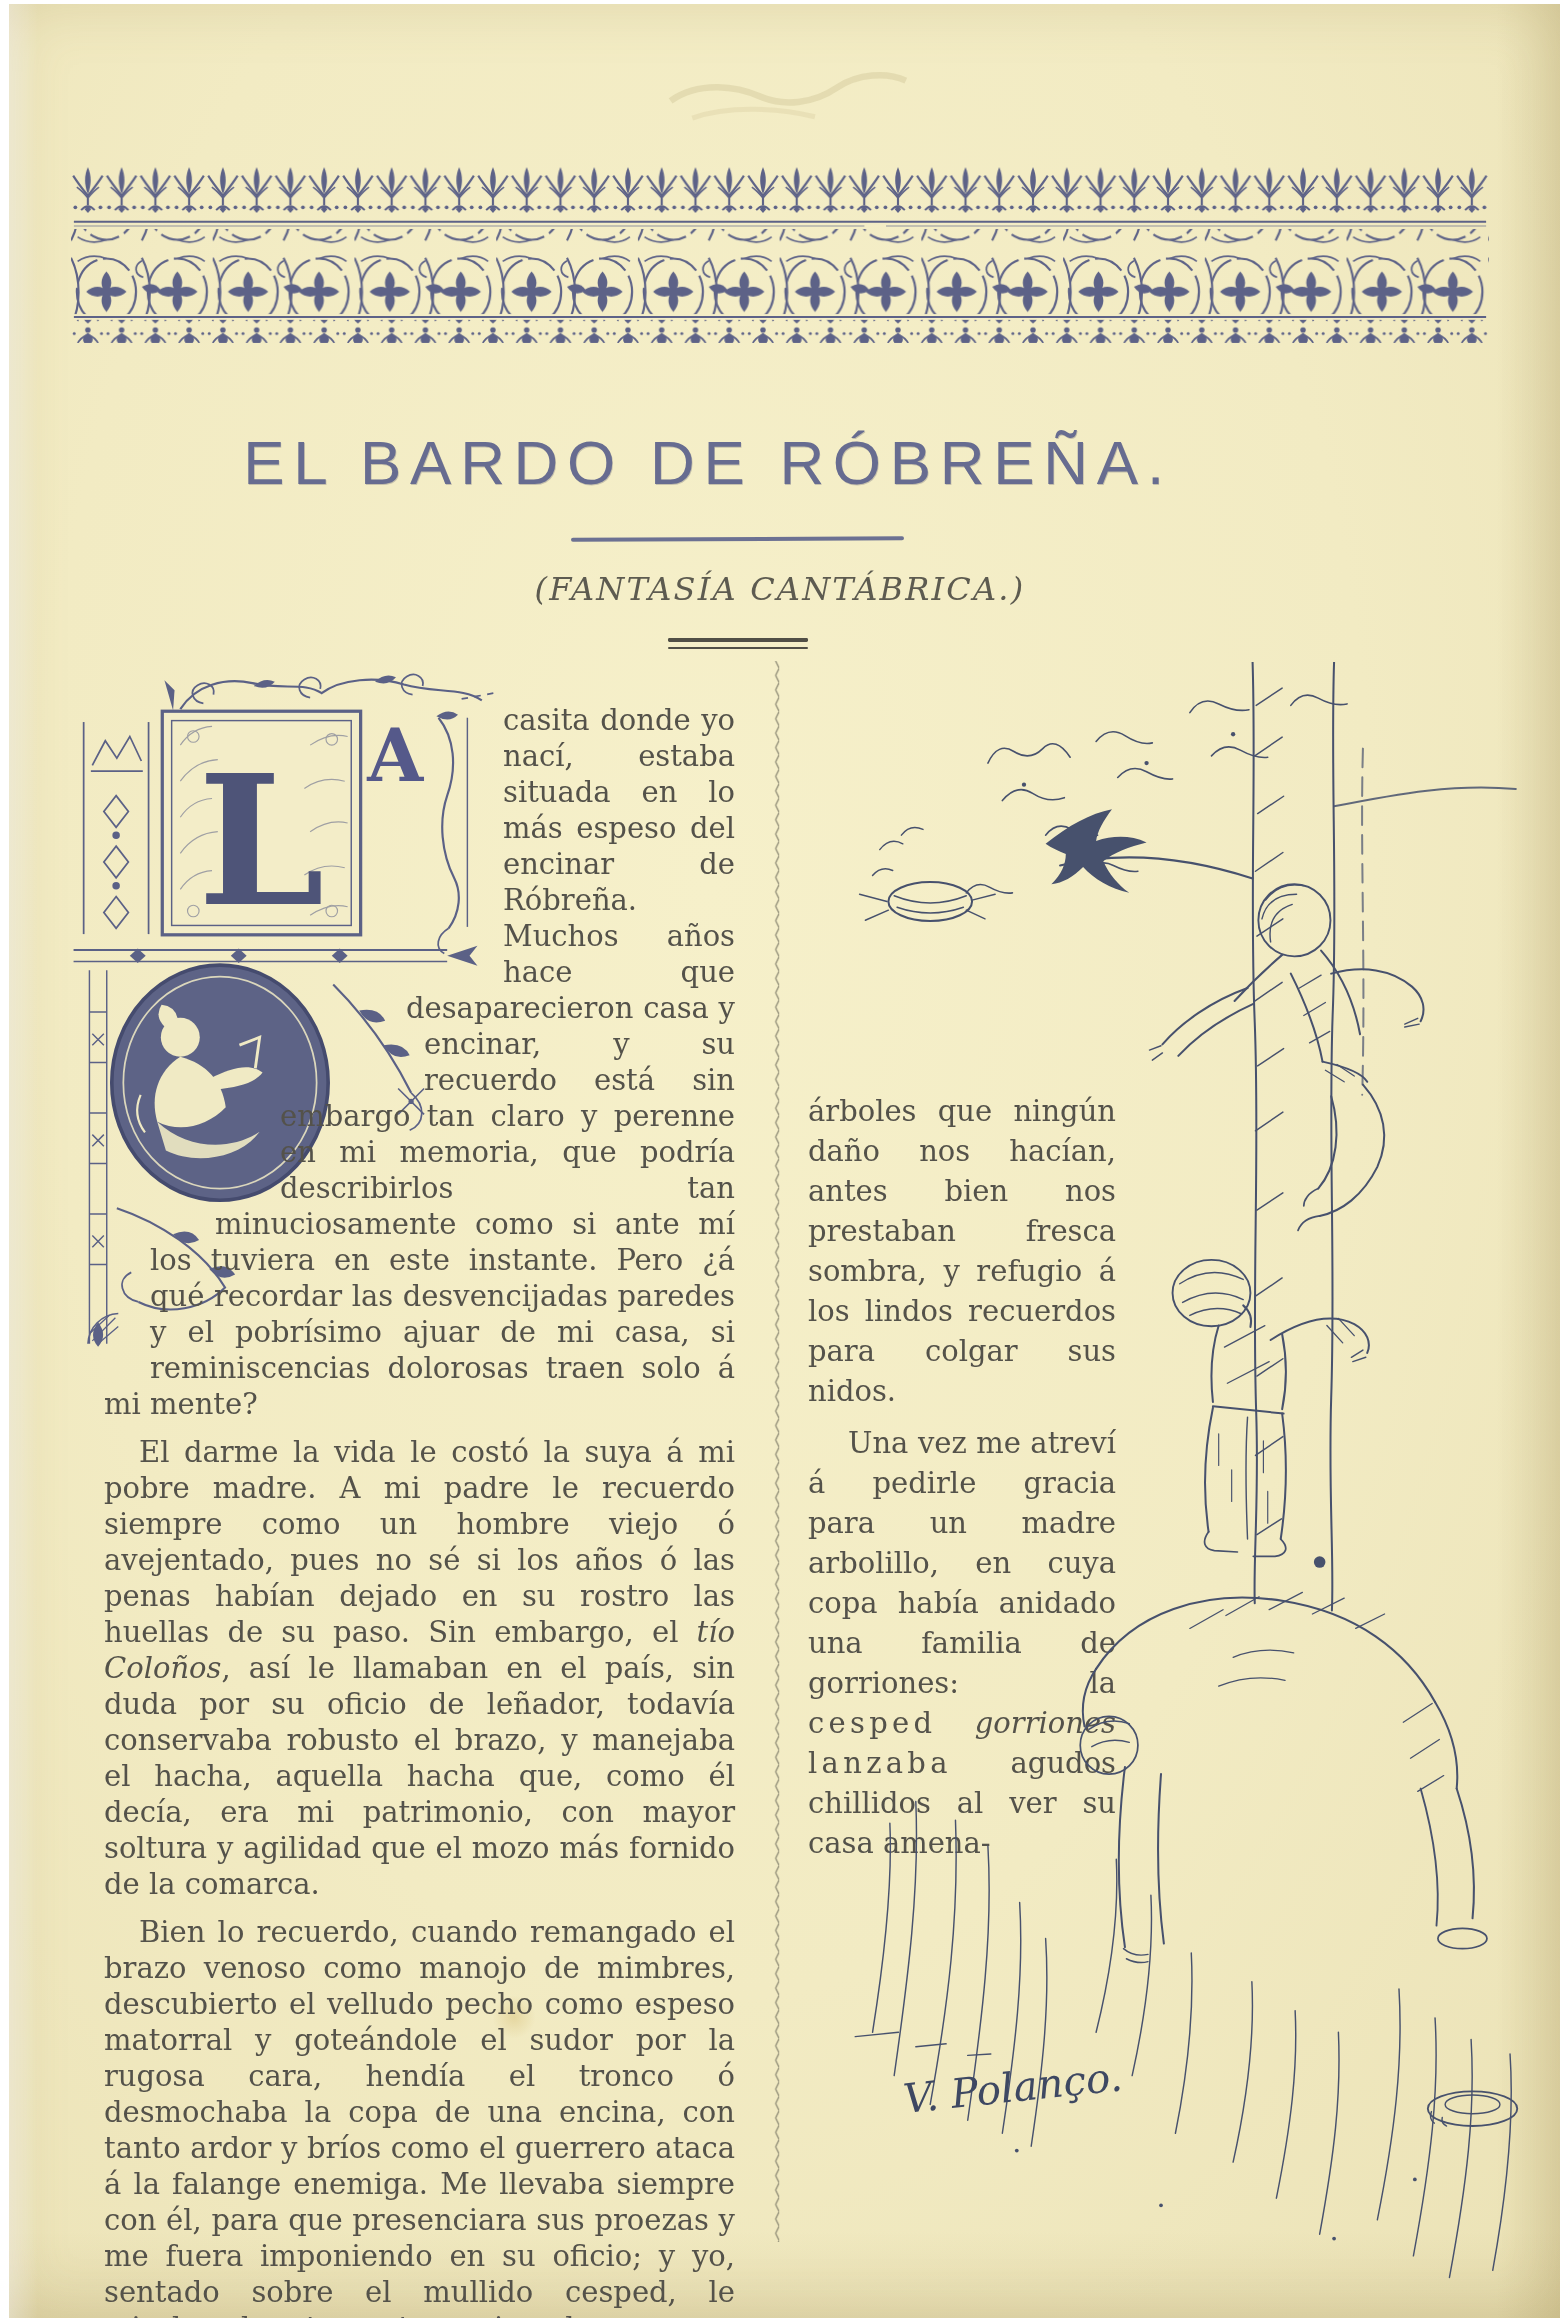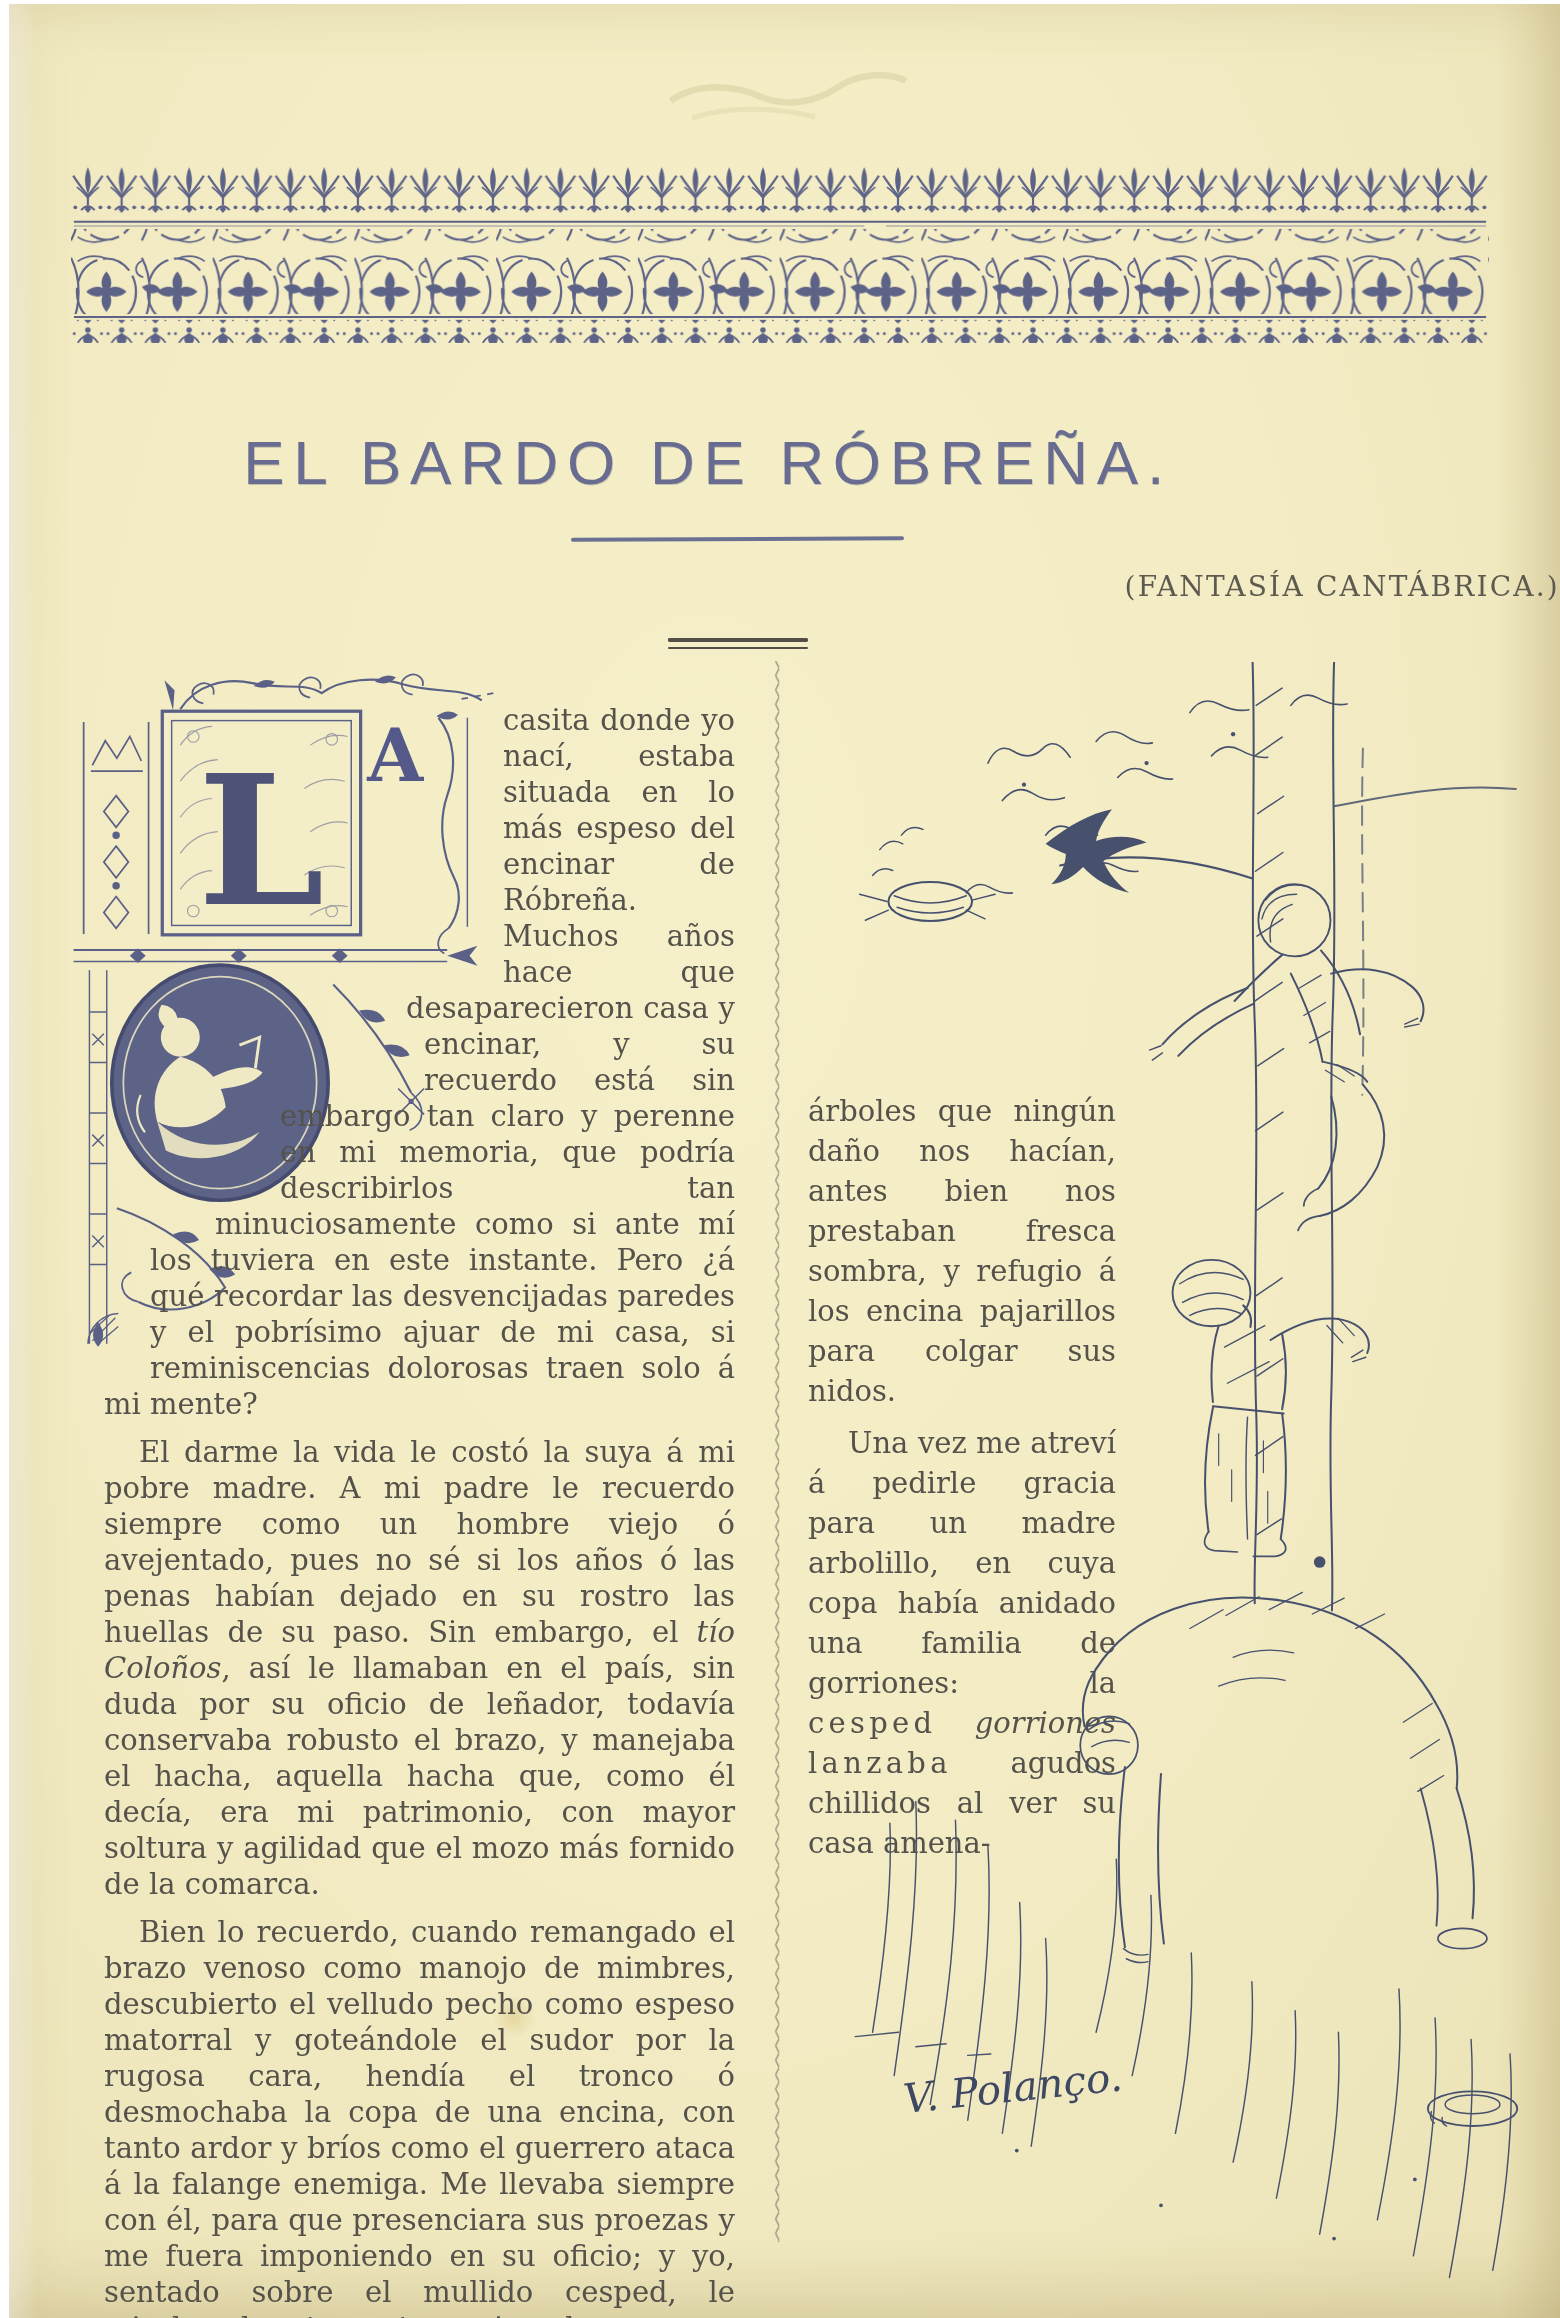--- a/index.html
+++ b/index.html
@@ -23,22 +23,22 @@
     position:absolute;left:0;top:427px;width:1416px;text-align:center;
     font-family:"Liberation Sans",sans-serif;font-weight:400;
     font-size:62px;letter-spacing:8.7px;color:#676c90;
     text-shadow:0.7px 0.7px 0 rgba(60,60,90,.25);
   }
   .title-rule{
     position:absolute;left:571px;top:537px;width:333px;height:3.6px;
     background:#6c7192;border-radius:2.2px;transform:rotate(-.25deg);
   }
   .subtitle{
-    position:absolute;left:0;top:570px;width:1560px;text-align:right;
-    font-size:28px;letter-spacing:2.2px;color:#5d5b50;
+    position:absolute;left:0;top:570px;width:1560px;text-align:center;
+    font-size:32px;letter-spacing:2.2px;color:#5d5b50;font-style:italic;
   }
   .double-rule{position:absolute;left:668px;top:638px;width:140px;}
   .double-rule .r1{height:3.6px;background:#514f46;margin-bottom:5px;border-radius:1.4px;}
   .double-rule .r2{height:2.9px;background:#514f46;border-radius:1.4px;}
   .col-left{
     position:absolute;left:92px;top:690px;width:655px;
     font-size:29px;line-height:36px;color:#54524a;text-align:justify;
   }
   .col-right{
     position:absolute;left:796px;top:1079px;width:332px;
@@ -232,21 +232,21 @@
 <svg class="divider" width="19" height="1581" viewBox="0 0 26 2192">
   <defs>
     <pattern id="zz" width="14" height="20" patternUnits="userSpaceOnUse">
       <path d="M9,0 L14,10 L9,20" fill="none" stroke="#8d8a74" stroke-width="1.8"></path>
     </pattern>
   </defs>
   <rect x="2" y="0" width="16" height="2192" fill="url(#zz)"></rect>
 </svg>
 
 <div class="col-right">
-  <p class="para"><span>árboles que ningún daño nos hacían, antes bien nos prestaban fresca sombra, y refugio á los encina pajarillos para colgar sus nidos.</span></p>
+  <p class="para"><span>árboles que ningún daño nos hacían, antes bien nos prestaban fresca sombra, y refugio á los lindos recuerdos para colgar sus nidos.</span></p>
   <p class="para indent-sm"><span>Una vez me atreví á pedirle gracia para un madre arbolillo, en cuya copa había anidado una familia de gorriones: la </span><span class="sp">cesped</span><span class="it"> gorriones</span><span class="sp"> lanzaba</span><span> agudos chillidos al ver su casa amena-</span></p>
 </div>
 
 <svg class="illustration" width="750" height="1630" viewBox="0 0 1040 2260">
   <g stroke="#47516d" fill="none" stroke-width="2.8" stroke-linecap="round">
 
     <g>
       <path d="M647,0 C652,160 643,330 650,500 C657,680 646,860 652,1040 C656,1160 648,1240 650,1305"></path>
       <path d="M760,0 C755,150 765,320 758,490 C752,660 762,840 756,1020 C752,1150 760,1240 757,1315"></path>
       <path d="M800,120 C796,260 804,420 799,600" stroke-dasharray="26 14" opacity=".7"></path>

